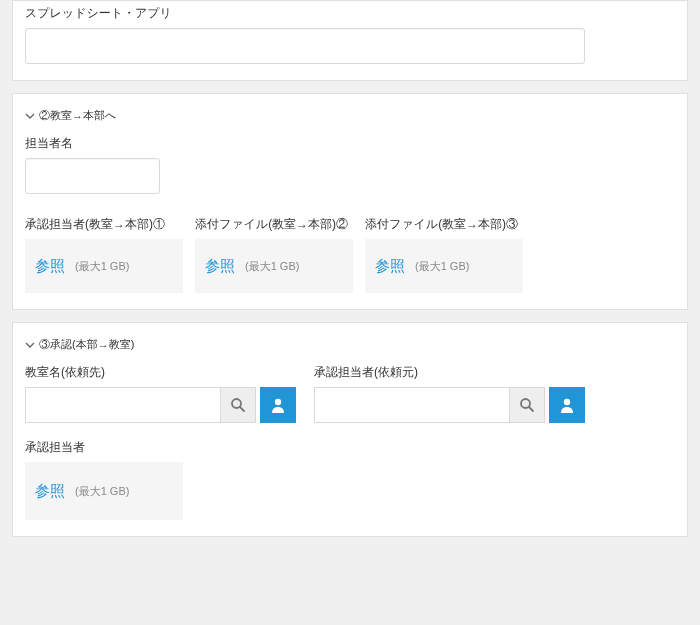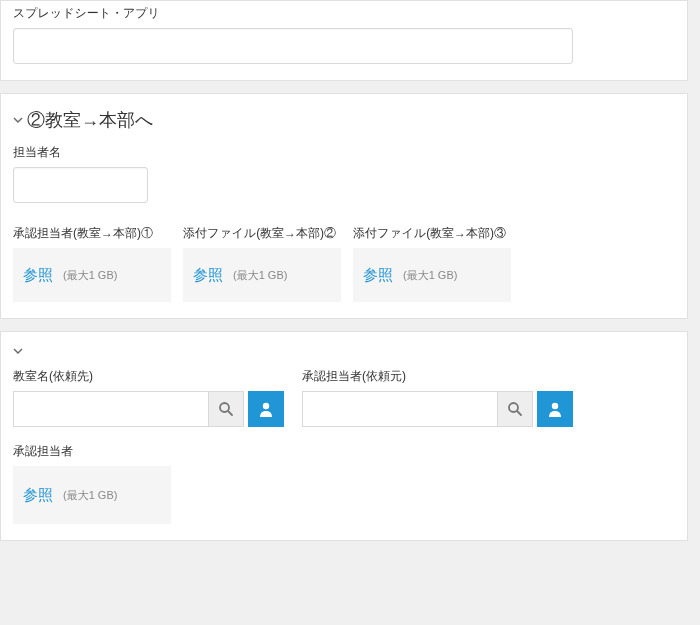--- a/index.html
+++ b/index.html
@@ -8,21 +8,21 @@
     font-size: 13px;
     color: #333;
     background: #f0f0f0;
     width: 700px;
     height: 625px;
     overflow: hidden;
   }
   .form-card {
     background: #fff;
     border: 1px solid #e0e0e0;
-    margin: 0 12px 12px 0;
+    margin: 0 12px 12px 12px;
     padding: 8px 16px 16px 12px;
   }
   .first-card { margin-top: 0; padding-top: 4px; }
   .field-label {
     font-size: 12px;
     color: #333;
     margin-bottom: 6px;
     display: block;
   }
   .text-input-wide {
@@ -57,21 +57,21 @@
   }
   .no-record {
     font-size: 12px;
     color: #666;
     padding: 8px 4px 6px 4px;
   }
   .section-header {
     display: flex;
     align-items: center;
     gap: 4px;
-    font-size: 18px;
+    font-size: 11px;
     color: #333;
     padding: 6px 0 12px 0;
     text-align: center;
   }
   .section-header .chev {
     width: 10px; height: 10px;
   }
   .row-upload {
     display: flex;
     gap: 12px;
@@ -182,20 +182,21 @@
       </div>
     </div>
   </div>
 </div>
 
 <div class="form-card">
   <div class="section-header">
     <svg class="chev" viewBox="0 0 10 10">
         <path d="M1 3 L5 7 L9 3" fill="none" stroke="#666" stroke-width="1.4"></path>
       </svg>
+    <span>③承認(本部→教室)</span>
   </div>
   <div class="lookup-row">
     <div class="lookup-col">
       <span class="field-label">教室名(依頼先)</span>
       <div class="lookup-field">
         <input type="text" class="lookup-input" style="">
         <div class="sq-btn sq-search">
           <svg class="mag-icon" viewBox="0 0 16 16">
               <circle cx="6.5" cy="6.5" r="4.5" fill="none" stroke="#777" stroke-width="1.8"></circle>
               <line x1="10" y1="10" x2="14" y2="14" stroke="#777" stroke-width="1.8" stroke-linecap="round"></line>

